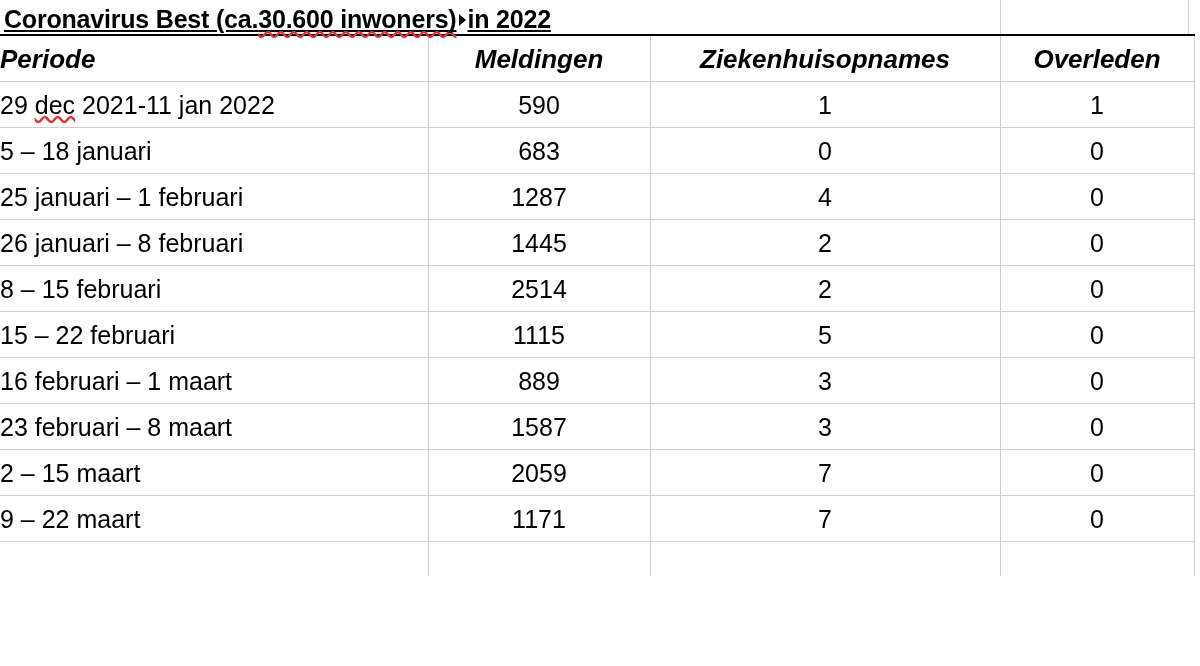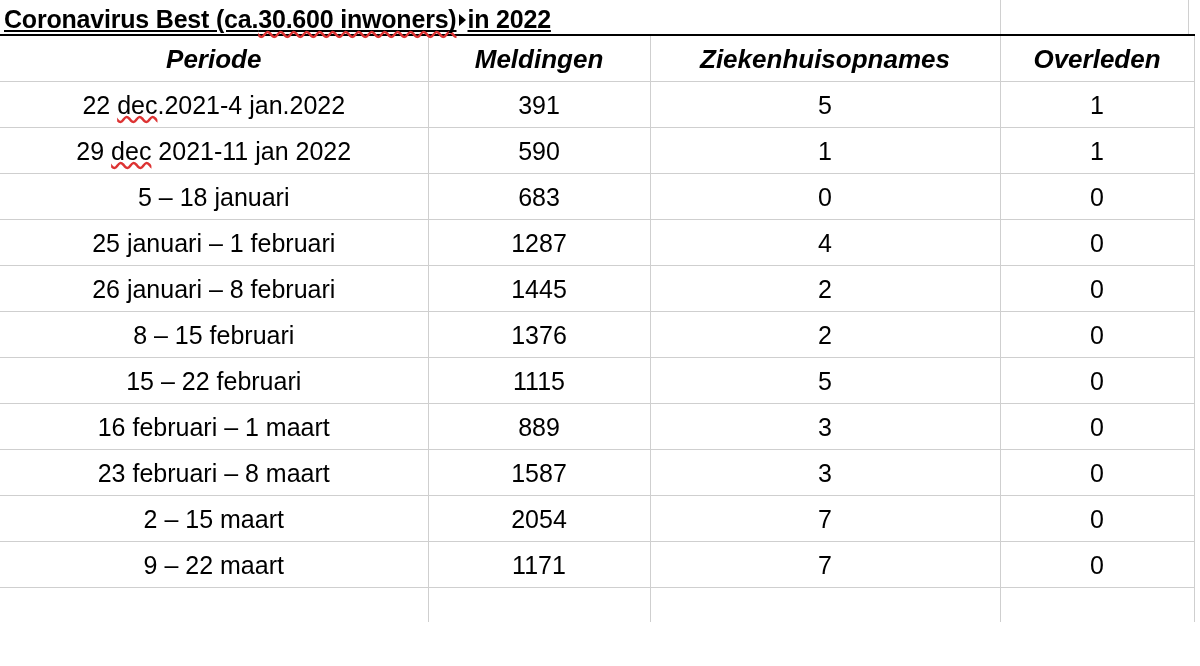--- a/index.html
+++ b/index.html
@@ -93,21 +93,21 @@
     font-size: 25px;
     line-height: 28px;
   }
   table.grid th {
     font-style: italic;
     font-weight: bold;
     font-size: 26px;
     border-top: 2px solid #000000;
   }
   th.col-periode, td.col-periode {
-    text-align: center;
+    text-align: left;
     padding-left: 4px;
     border-right: 1px solid #cfcfcf;
   }
   th.col-meld, td.col-meld {
     text-align: center;
     border-right: 1px solid #cfcfcf;
   }
   th.col-zkh, td.col-zkh {
     text-align: center;
     border-right: 1px solid #cfcfcf;
@@ -160,26 +160,20 @@
     <thead>
       <tr>
         <th class="col-periode">Periode</th>
         <th class="col-meld">Meldingen</th>
         <th class="col-zkh">Ziekenhuisopnames</th>
         <th class="col-overl">Overleden</th>
       </tr>
     </thead>
     <tbody>
       <tr>
-        <td class="col-periode">22 <span class="spell">dec</span>.2021-4 jan.2022</td>
-        <td class="col-meld">391</td>
-        <td class="col-zkh">5</td>
-        <td class="col-overl">1</td>
-      </tr>
-      <tr>
         <td class="col-periode">29 <span class="spell">dec</span> 2021-11 jan 2022</td>
         <td class="col-meld">590</td>
         <td class="col-zkh">1</td>
         <td class="col-overl">1</td>
       </tr>
       <tr>
         <td class="col-periode">5 – 18 januari</td>
         <td class="col-meld">683</td>
         <td class="col-zkh">0</td>
         <td class="col-overl">0</td>
@@ -191,21 +185,21 @@
         <td class="col-overl">0</td>
       </tr>
       <tr>
         <td class="col-periode">26 januari – 8 februari</td>
         <td class="col-meld">1445</td>
         <td class="col-zkh">2</td>
         <td class="col-overl">0</td>
       </tr>
       <tr>
         <td class="col-periode">8 – 15 februari</td>
-        <td class="col-meld">1376</td>
+        <td class="col-meld">2514</td>
         <td class="col-zkh">2</td>
         <td class="col-overl">0</td>
       </tr>
       <tr>
         <td class="col-periode">15 – 22 februari</td>
         <td class="col-meld">1115</td>
         <td class="col-zkh">5</td>
         <td class="col-overl">0</td>
       </tr>
       <tr>
@@ -215,21 +209,21 @@
         <td class="col-overl">0</td>
       </tr>
       <tr>
         <td class="col-periode">23 februari – 8 maart</td>
         <td class="col-meld">1587</td>
         <td class="col-zkh">3</td>
         <td class="col-overl">0</td>
       </tr>
       <tr>
         <td class="col-periode">2 – 15 maart</td>
-        <td class="col-meld">2054</td>
+        <td class="col-meld">2059</td>
         <td class="col-zkh">7</td>
         <td class="col-overl">0</td>
       </tr>
       <tr>
         <td class="col-periode">9 – 22 maart</td>
         <td class="col-meld">1171</td>
         <td class="col-zkh">7</td>
         <td class="col-overl">0</td>
       </tr>
       <tr class="empty-row">

